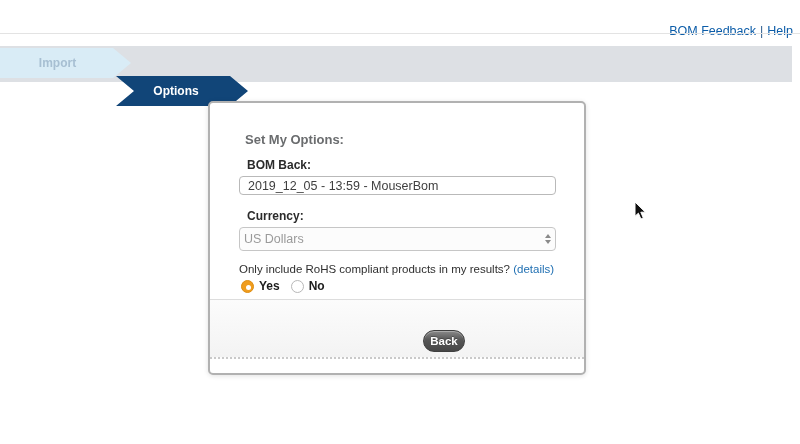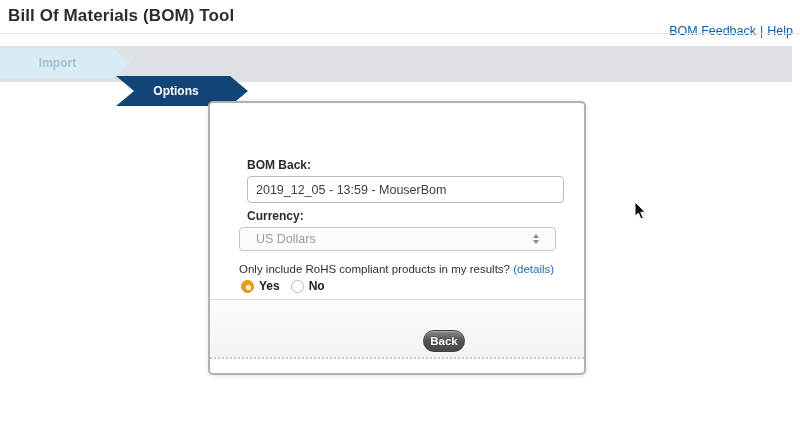--- a/index.html
+++ b/index.html
@@ -25,28 +25,28 @@
 
   
   .dialog { position:absolute; left:208px; top:101px; width:378px; height:274px;
             background:#fff; border:2px solid #b1b1b1; border-radius:5px;
             box-shadow:0 1px 5px rgba(0,0,0,.12); }
   .dlg-heading { position:absolute; left:35px; top:29px; font-size:13px; font-weight:bold; color:#6a6c6e; }
   .field-label { position:absolute; font-size:12px; font-weight:bold; color:#2b2b2b; }
   .lbl-bom { left:37px; top:55px; }
   .lbl-currency { left:37px; top:106px; }
 
-  .text-input { position:absolute; left:37px; top:73px; width:317px; height:27px;
+  .text-input { position:absolute; left:29px; top:73px; width:317px; height:19px;
       border:1px solid #b9b9b9; border-radius:4px; padding:0 8px; font-size:12.5px;
       color:#3f3f3f; background:#fff; font-family:"Liberation Sans", sans-serif; outline:none; }
 
   .select-box { position:absolute; left:29px; top:124px; width:317px; height:24px;
       border:1px solid #c6c6c6; border-radius:4px; background:#fcfcfc;
       display:flex; align-items:center; justify-content:space-between;
-      padding:0 16px; font-size:12.5px; color:#9a9a9a; cursor:default; }
+      padding:0 4px; font-size:12.5px; color:#9a9a9a; cursor:default; }
   .stepper { display:flex; flex-direction:column; align-items:center; gap:2px; }
   .stepper .up { width:0; height:0; border-left:3.5px solid transparent; border-right:3.5px solid transparent; border-bottom:4px solid #8a8a8a; }
   .stepper .down { width:0; height:0; border-left:3.5px solid transparent; border-right:3.5px solid transparent; border-top:4px solid #8a8a8a; }
 
   .rohs-question { position:absolute; left:29px; top:160px; font-size:11.5px; color:#2f2f2f; white-space:nowrap; }
   .rohs-question a { color:#1f6fb2; text-decoration:none; }
 
   .radio-row { position:absolute; left:31px; top:176px; display:flex; align-items:center; }
   .radio { width:13px; height:13px; border-radius:50%; position:relative; }
   .radio.checked { background:#f09d1e; border:1px solid #de8d12; }
@@ -67,37 +67,37 @@
       background:linear-gradient(#4a95cf,#1966aa 50%,#0d5597);
       border:1px solid #0a4b88; box-shadow:inset 0 1px 0 rgba(255,255,255,.35); }
 
   .cursor { position:absolute; left:634px; top:201px; width:13px; height:19px; pointer-events:none; }
 </style>
 </head>
 <body>
 
 <div class="stage">
 
-  <div class="page-title">Bill Of Materials (BOM) Tool</div>
   <div class="header-links">
     <a href="#">BOM Feedback</a><span class="sep">|</span><a href="#">Help</a>
   </div>
   <div class="header-rule"></div>
 
   <div class="wizard">
     <div class="step step-import">
       <span>Import</span>
     </div>
     <div class="step step-options">
       <span>Options</span>
     </div>
   </div>
 
   <div class="dialog">
 
+    <div class="dlg-heading">Set My Options:</div>
 
     <div class="field-label lbl-bom">BOM Back:</div>
     <input class="text-input" type="text" value="2019_12_05 - 13:59 - MouserBom" style="">
 
     <div class="field-label lbl-currency">Currency:</div>
     <div class="select-box">
       <span>US Dollars</span>
       <span class="stepper">
         <span class="up"></span>
           <span class="down"></span>

